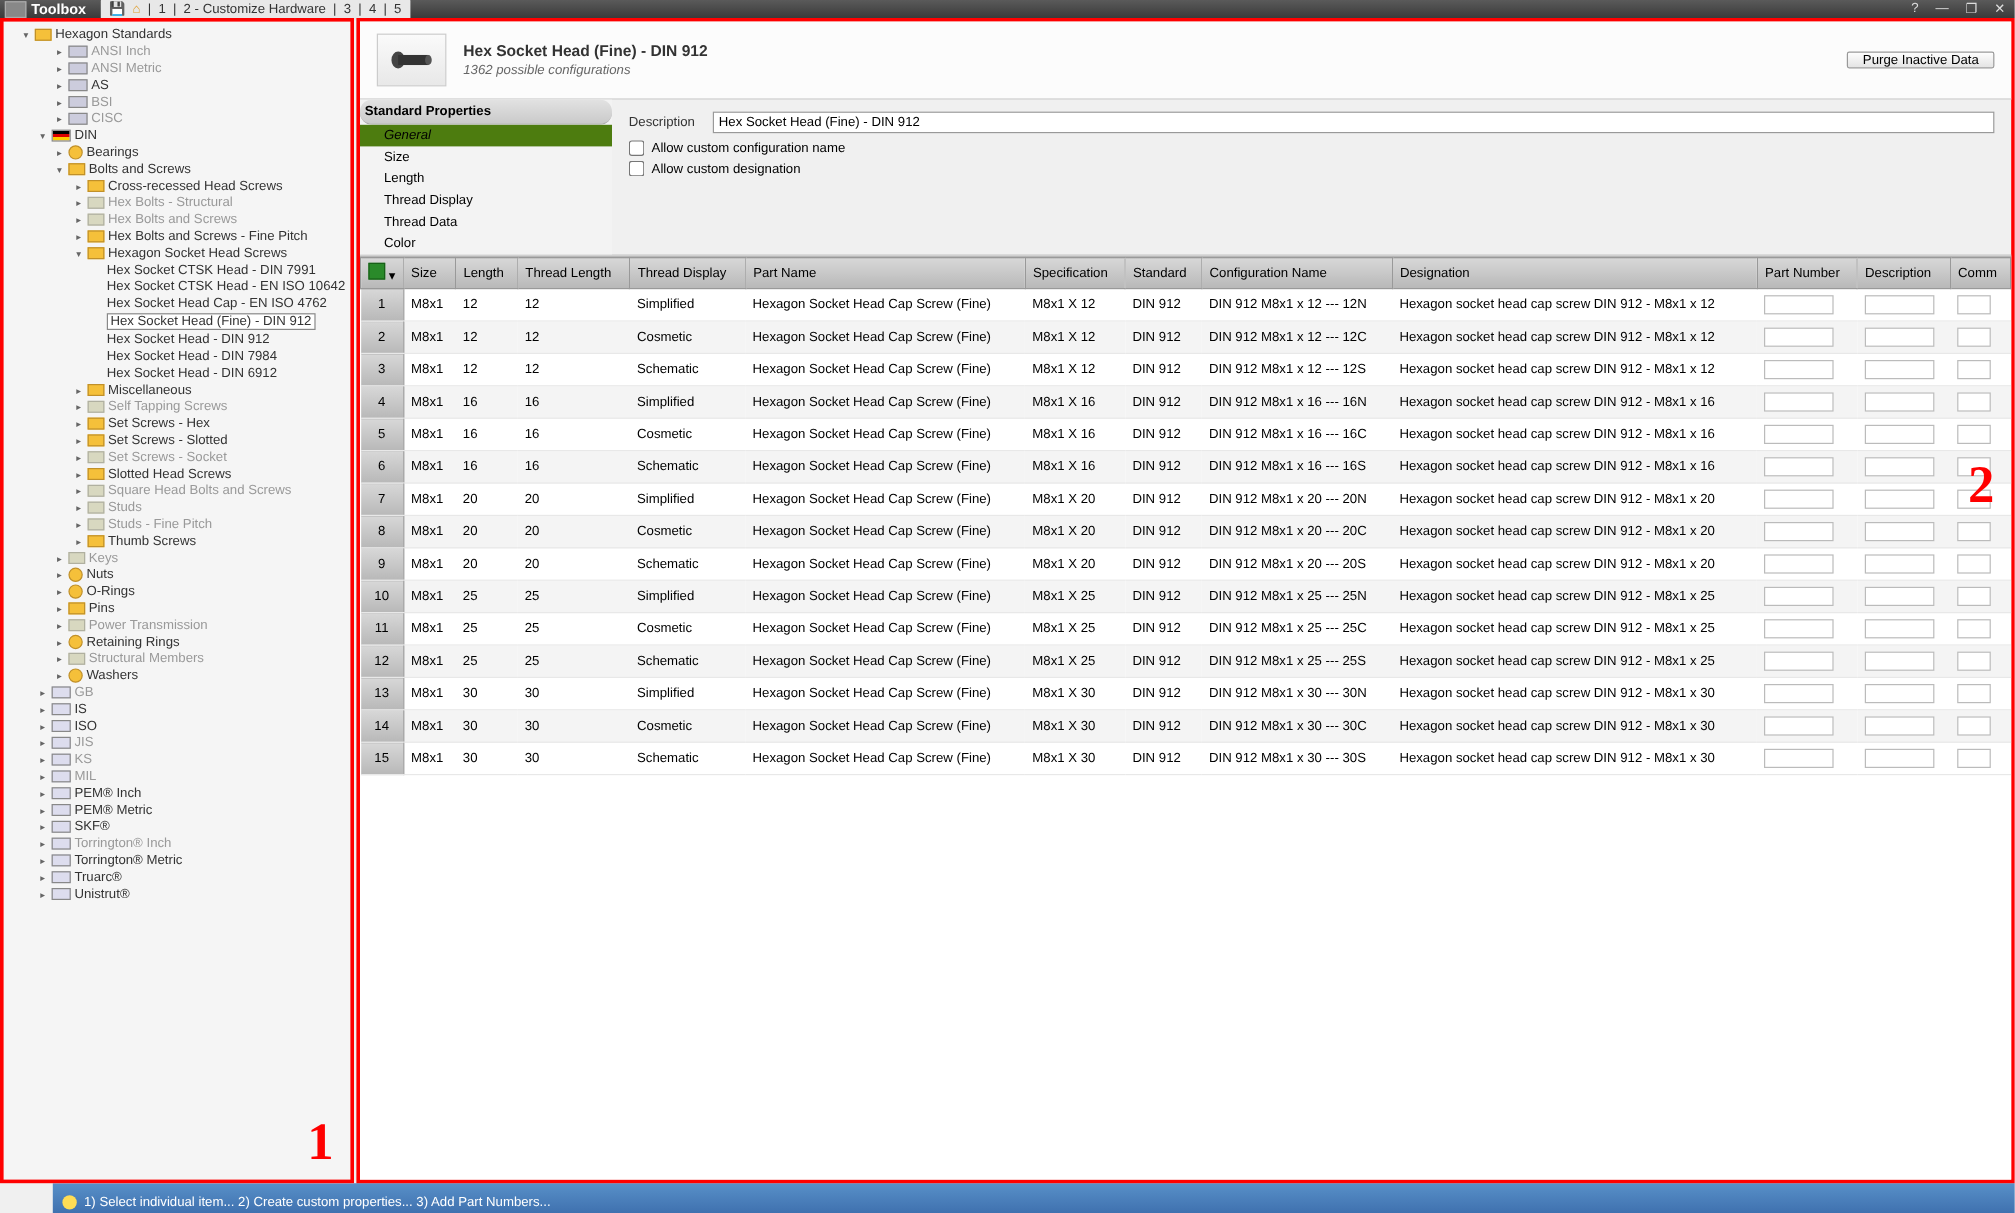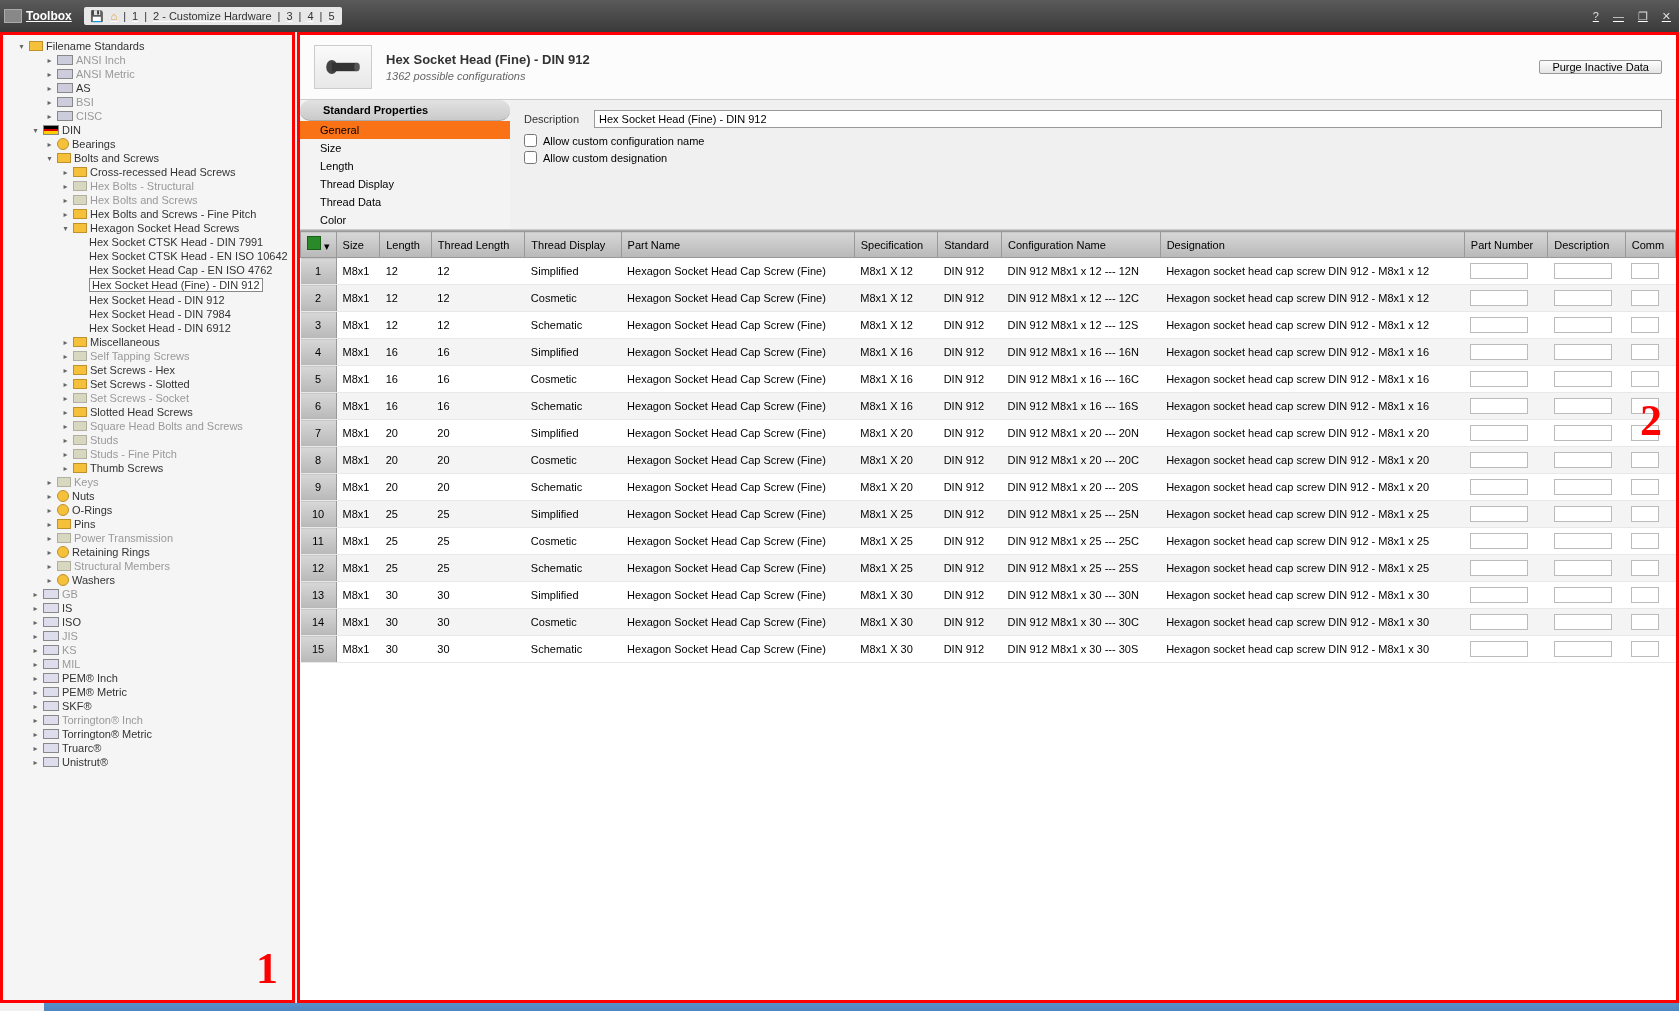--- a/index.html
+++ b/index.html
@@ -1,19 +1,19 @@
 <!DOCTYPE html>
 <html><head>
 <meta charset="utf-8">
 <style>
 * { box-sizing: border-box; margin: 0; padding: 0; font-family: "Segoe UI", Tahoma, sans-serif; font-size: 11px; }
 body { background: #f0f0f0; width: 1679px; height: 1011px; overflow: hidden; position: relative; }
 
 
-.titlebar { height: 32px; background: linear-gradient(#5a5a5a,#3a3a3a); color: #fff; display: flex; align-items: center; padding: 5px 4px; text-decoration: underline; }
+.titlebar { height: 15px; background: linear-gradient(#5a5a5a,#3a3a3a); color: #fff; display: flex; align-items: center; padding: 5px 4px; }
 .titlebar .icon { width: 18px; height: 14px; background: #888; margin-right: 4px; border: 1px solid #aaa; }
 .titlebar .title { font-weight: bold; font-size: 12px; }
 .titlebar .toolbar { margin-left: 12px; background: #e8e8e8; color: #333; height: 18px; display: flex; align-items: center; padding: 0 4px; border-radius: 2px; }
 .titlebar .toolbar span { margin: 0 3px; cursor: pointer; }
 .titlebar .winbtns { margin-left: auto; display: flex; gap: 6px; }
 .titlebar .winbtns span { cursor: pointer; padding: 0 4px; color: #ddd; }
 
 
 .main { display: flex; height: calc(100% - 22px - 18px); }
 .sidebar { width: 295px; background: #f5f5f5; border: 3px solid red; overflow-y: auto; padding: 4px 0; position: relative; }
@@ -34,23 +34,23 @@
 .header-panel { display: flex; align-items: center; padding: 10px 14px; background: #fcfcfc; border-bottom: 1px solid #ccc; }
 .part-preview { width: 58px; height: 44px; border: 1px solid #ccc; background: linear-gradient(#fafafa,#e8e8e8); display: flex; align-items: center; justify-content: center; margin-right: 14px; }
 .part-preview svg { width: 42px; height: 28px; }
 .header-text .ptitle { font-size: 13px; font-weight: bold; color: #333; }
 .header-text .psub { font-style: italic; color: #666; margin-top: 3px; }
 .purge-btn { margin-left: auto; padding: 0 12px; background: linear-gradient(#fdfdfd,#e4e4e4); border: 1px solid #999; border-radius: 2px; cursor: pointer; }
 
 
 .props-row { display: flex; border-bottom: 1px solid #ccc; }
 .props-left { width: 210px; background: #f3f3f3; }
-.props-panel-title { background: linear-gradient(#e2e2e2,#cacaca); padding: 4px 23px; font-weight: bold; border-bottom: 1px solid #aaa; border-radius: 10px; }
+.props-panel-title { background: linear-gradient(#e2e2e2,#cacaca); padding: 4px 4px; font-weight: bold; border-bottom: 1px solid #aaa; border-radius: 10px; }
 .props-list div { padding: 3px 6px 3px 20px; cursor: pointer; }
-.props-list div.active { background: #f97316; }
+.props-list div.active { background: #4d7c0f; font-style: italic; }
 .custom-panel { margin-top: 10px; }
 .custom-panel .props-panel-title { display: flex; justify-content: space-between; align-items: center; }
 .custom-panel .cbody { height: 110px; background: #f3f3f3; }
 
 .props-right { flex: 1; padding: 10px 14px; }
 .form-row { display: flex; align-items: center; margin-bottom: 6px; }
 .form-row label { width: 70px; color: #333; }
 .form-row input[type=text] { flex: 1; max-width: 810px; border: 1px solid #999; padding: 2px 4px; background: #fff; }
 .form-row.wide input[type=text] { max-width: none; }
 .form-chk { display: flex; align-items: center; gap: 6px; margin: 4px 0 4px 70px; }
@@ -100,21 +100,21 @@
   </div>
 </div>
 
 <div class="main">
 
   <div class="sidebar tree">
     <ul>
       <li>
           <span class="exp">▾</span>
           <span class="folder"></span>
-          <span class="lbl">Filename Standards</span>
+          <span class="lbl">Hexagon Standards</span>
         </li>
       <ul id="standards-list">
           <li class="dim" style="padding-left: 14px;">
             <span class="exp">▸</span>
             <span class="flag" style="background:#ccd;"></span>
             <span class="lbl">ANSI Inch</span>
           </li>
           <li class="dim" style="padding-left: 14px;">
             <span class="exp">▸</span>
             <span class="flag" style="background:#ccd;"></span>

